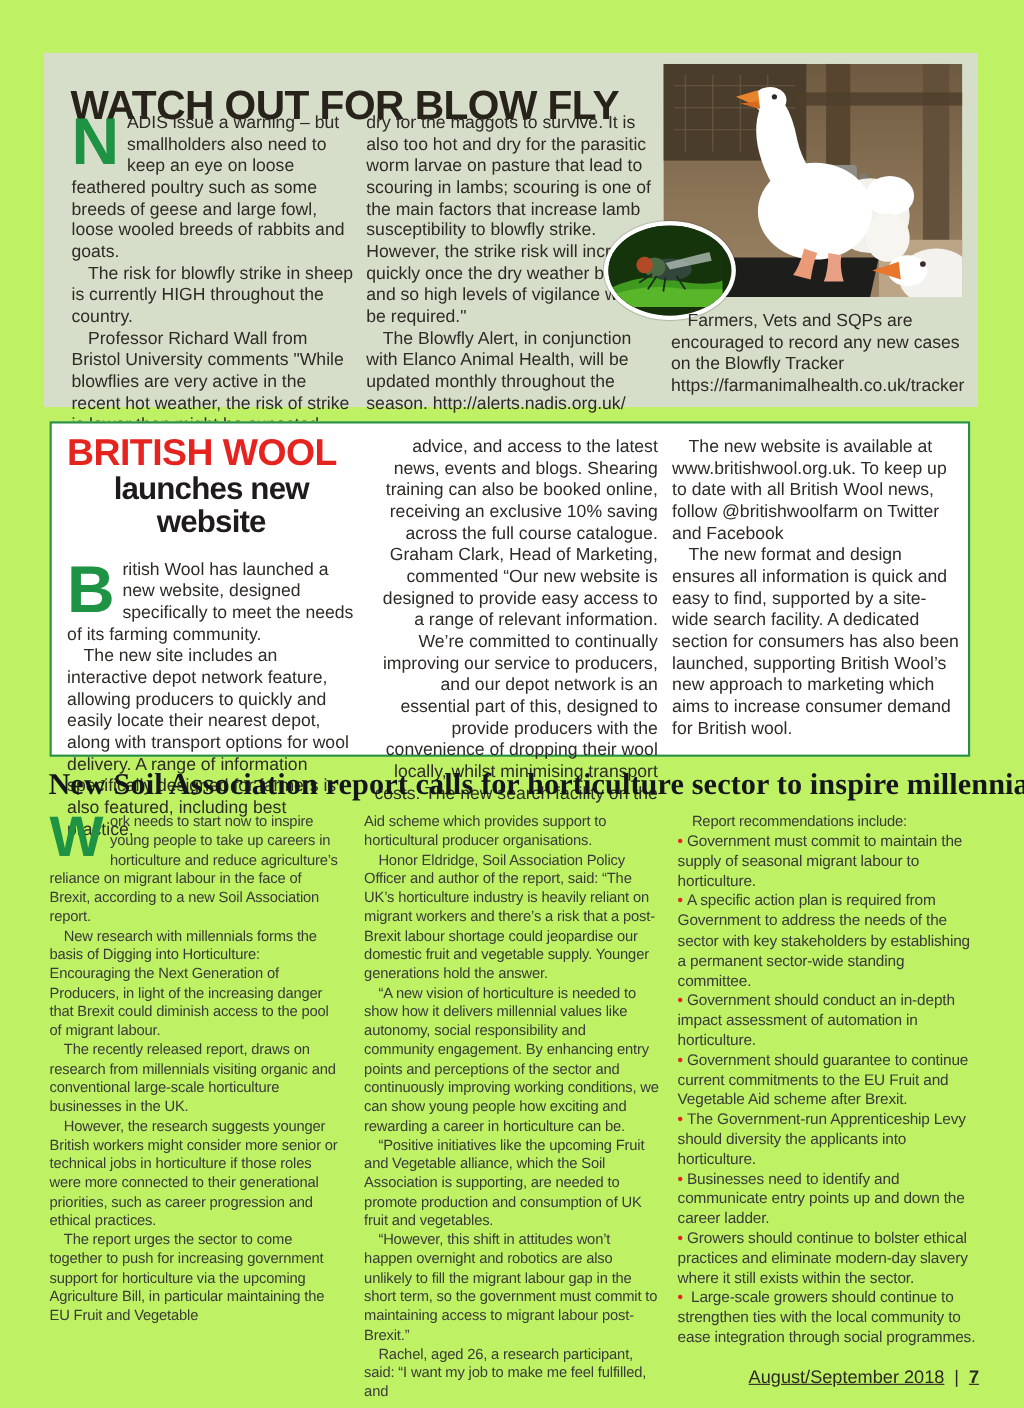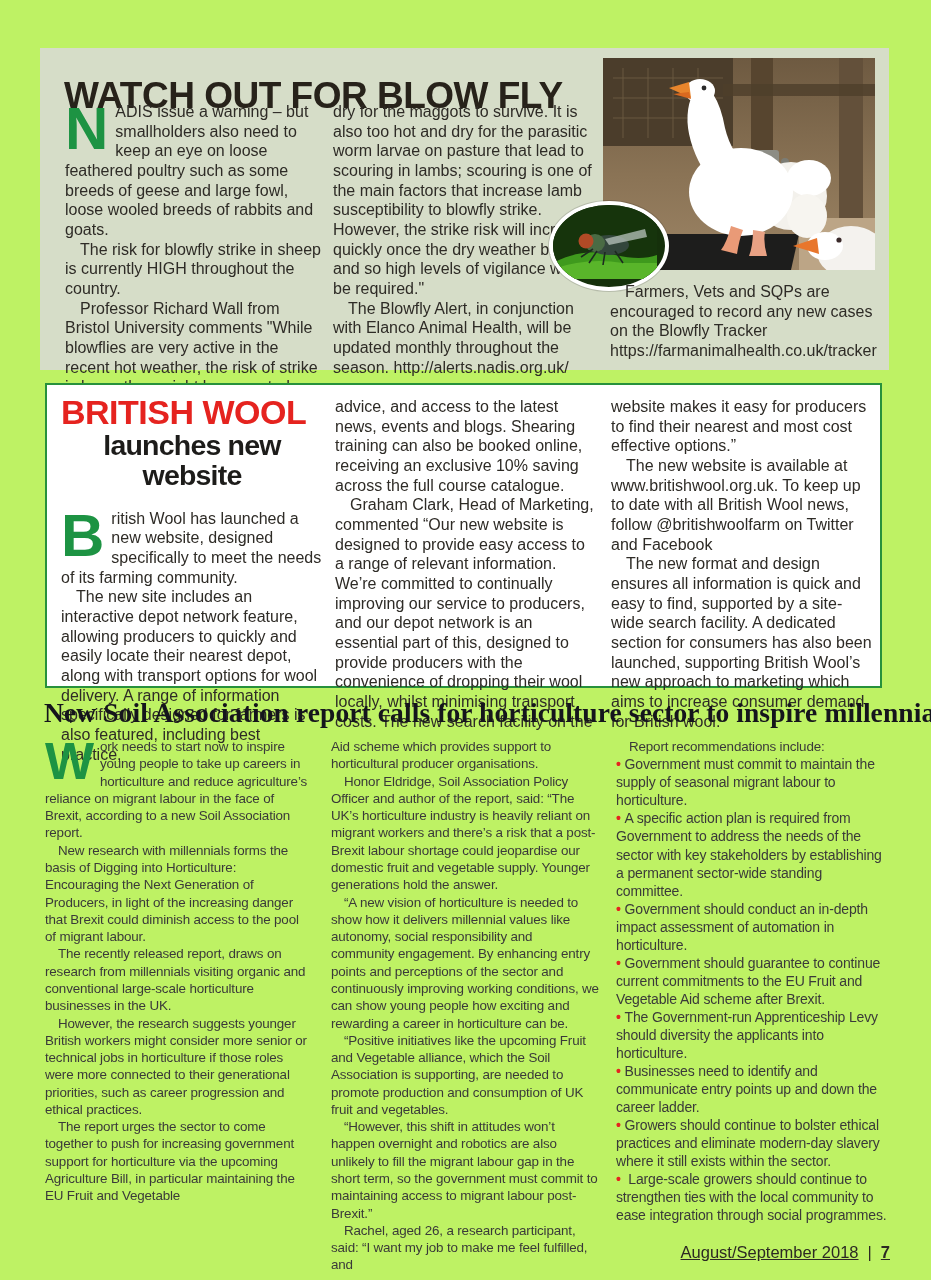--- a/index.html
+++ b/index.html
@@ -20,21 +20,21 @@
   .goose-photo{position:absolute;left:563px;top:10px;width:272px;height:212px;overflow:hidden;}
   .goose-photo svg{display:block;}
   .photo-caption{position:absolute;left:570px;top:234px;width:264px;}
   .fly-inset{position:absolute;left:509px;top:153px;width:112px;height:82px;border-radius:50%;
              border:4px solid #ffffff;overflow:hidden;background:#15300b;box-shadow:0 0 0 1px rgba(0,0,0,.15);}
 
   
   .wool-box{position:absolute;left:45px;top:383px;width:833px;height:301px;background:#ffffff;
             border:2.5px solid #27913c;}
   .wool-col1{position:absolute;left:14px;top:10px;width:262px;}
-  .wool-col2{position:absolute;left:288px;top:12px;width:263px;}
+  .wool-col2{position:absolute;left:288px;top:12px;width:263px;text-align:right;}
   .wool-col3{position:absolute;left:564px;top:12px;width:262px;}
   .wool-title1{font-size:34px;font-weight:bold;color:#e5231f;letter-spacing:-0.5px;line-height:1.05;margin:0;}
   .wool-title2{font-size:28.5px;font-weight:bold;color:#1d1c1a;letter-spacing:-0.8px;line-height:1.05;margin:0 0 18px 0;text-align:center;}
 
   
   .soil-headline{position:absolute;left:44px;top:697px;width:846px;margin:0;
                  font-family:"Liberation Serif",serif;font-size:27.5px;font-weight:bold;
                  color:#15151c;letter-spacing:0.1px;white-space:nowrap;}
   .soil-col{position:absolute;top:738px;}
   .soil-col p{margin:0;font-size:13.4px;line-height:1.29;color:#3a3a39;letter-spacing:-0.15px;}
@@ -142,21 +142,20 @@
       <h2 class="wool-title1">BRITISH WOOL</h2>
       <h3 class="wool-title2">launches new website</h3>
       <p><span class="dropcap">B</span><span>ritish Wool has launched a new website, designed specifically to meet the needs of its farming community.</span></p>
       <p class="ind">The new site includes an interactive depot network feature, allowing producers to quickly and easily locate their nearest depot, along with transport options for wool delivery.  A range of information specifically designed for farmers is also featured, including best practice,</p>
     </div>
     <div class="wool-col2 panel-text">
       <p>advice, and access to the latest news, events and blogs. Shearing training can also be booked online, receiving an exclusive 10% saving across the full course catalogue.</p>
       <p class="ind">Graham Clark, Head of Marketing, commented “Our new website is designed to provide easy access to a range of relevant information. We’re committed to continually improving our service to producers, and our depot network is an essential part of this, designed to provide producers with the convenience of dropping their wool locally, whilst minimising transport costs.  The new search facility on the</p>
     </div>
     <div class="wool-col3 panel-text">
-      <p>website makes it easy for producers to find their nearest and most cost effective options.”</p>
       <p class="ind">The new website is available at www.britishwool.org.uk. To keep up to date with all British Wool news, follow @britishwoolfarm on Twitter and Facebook</p>
       <p class="ind">The new format and design ensures all information is quick and easy to find, supported by a site-wide search facility. A dedicated section for consumers has also been launched, supporting British Wool’s new approach to marketing which aims to increase consumer demand for British wool.</p>
     </div>
   </section>
 
   <h2 class="soil-headline">New Soil Association report calls for horticulture sector to inspire millennials</h2>
 
   <div class="soil-col soil-col1">
     <p><span class="dropcap soil">W</span><span>ork needs to start now to inspire young people to take up careers in horticulture and reduce agriculture’s reliance on migrant labour in the face of Brexit, according to a new Soil Association report.</span></p>
     <p class="ind">New research with millennials forms the basis of Digging into Horticulture: Encouraging the Next Generation of Producers, in light of the increasing danger that Brexit could diminish access to the pool of migrant labour.</p>

